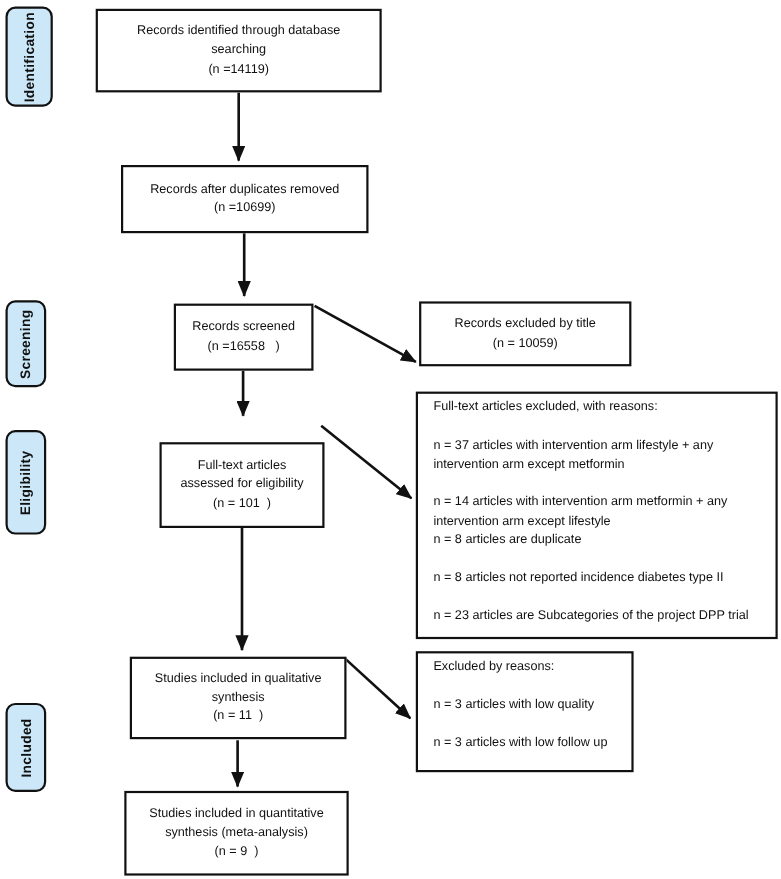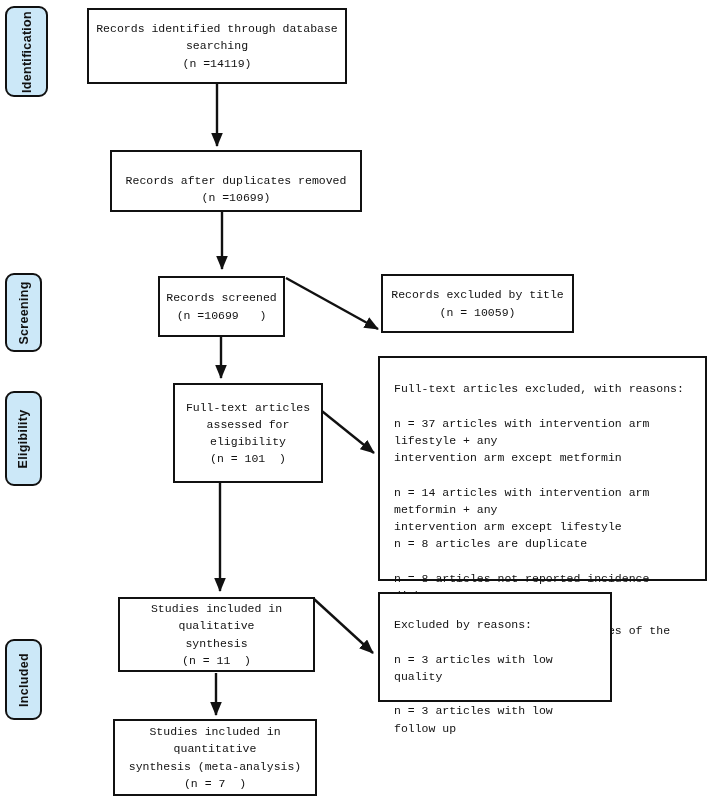--- a/index.html
+++ b/index.html
@@ -44,32 +44,31 @@
     position: absolute;
     background: #ffffff;
     border: 2px solid #111111;
     box-sizing: border-box;
     font-size: 11.5px;
     line-height: 1.5;
     color: #111111;
   }
   .box .btext {
     white-space: pre-wrap;
-    font-family: Liberation Mono, monospace;
   }
   .box.center {
     display: flex;
     align-items: center;
     justify-content: center;
     text-align: center;
     padding: 4px 6px;
   }
   .box.left {
     text-align: left;
-    padding: 22px 14px;
+    padding: 4px 14px;
   }
 </style>
 </head>
 <body>
 
 <div class="canvas">
 
   <svg class="arrows" viewBox="0 0 710 799" xmlns="http://www.w3.org/2000/svg">
     <defs>
       <marker id="ah" markerUnits="strokeWidth" markerWidth="6" markerHeight="5" refX="5.6" refY="2.5" orient="auto">
@@ -98,36 +97,36 @@
   <div class="stage" style="left:5px; top:639px; width:37px; height:81px;">
     <span class="vtext">Included</span>
   </div>
 
   <div class="box center" style="left:87px; top:8px; width:260px; height:76px;">
     <div class="btext">Records identified through database
 searching
 (n =14119)</div>
   </div>
 
-  <div class="box center" style="left:110px; top:150px; width:252px; height:62px;align-items:flex-end;">
+  <div class="box center" style="left:110px; top:150px; width:225px; height:62px;">
     <div class="btext">Records after duplicates removed
 (n =10699)</div>
   </div>
 
   <div class="box center" style="left:158px; top:276px; width:127px; height:61px;">
     <div class="btext">Records screened
-(n =10699   )</div>
+(n =16558   )</div>
   </div>
 
   <div class="box center" style="left:381px; top:274px; width:193px; height:59px;">
     <div class="btext">Records excluded by title
 (n = 10059)</div>
   </div>
 
-  <div class="box center" style="left:145px; top:383px; width:150px; height:100px;margin-left:28px;">
+  <div class="box center" style="left:145px; top:402px; width:150px; height:78px;">
     <div class="btext">Full-text articles
 assessed for eligibility
 (n = 101  )</div>
   </div>
 
   <div class="box left" style="left:378px; top:356px; width:329px; height:225px;">
     <div class="btext">Full-text articles excluded, with reasons:
 
 n = 37 articles with intervention arm lifestyle + any
 intervention arm except metformin
@@ -140,27 +139,27 @@
 
 n = 23 articles are Subcategories of the project DPP trial</div>
   </div>
 
   <div class="box center" style="left:118px; top:597px; width:197px; height:75px;justify-content:center;">
     <div class="btext">Studies included in qualitative
 synthesis
 (n = 11  )</div>
   </div>
 
-  <div class="box left" style="left:378px; top:592px; width:234px; height:110px;">
+  <div class="box left" style="left:378px; top:592px; width:198px; height:110px;">
     <div class="btext">Excluded by reasons:
 
 n = 3 articles with low quality
 
 n = 3 articles with low follow up</div>
   </div>
 
   <div class="box center" style="left:113px; top:719px; width:204px; height:77px;">
     <div class="btext">Studies included in quantitative
 synthesis (meta-analysis)
-(n = 7  )</div>
+(n = 9  )</div>
   </div>
 
 </div>
 
 </body></html>

